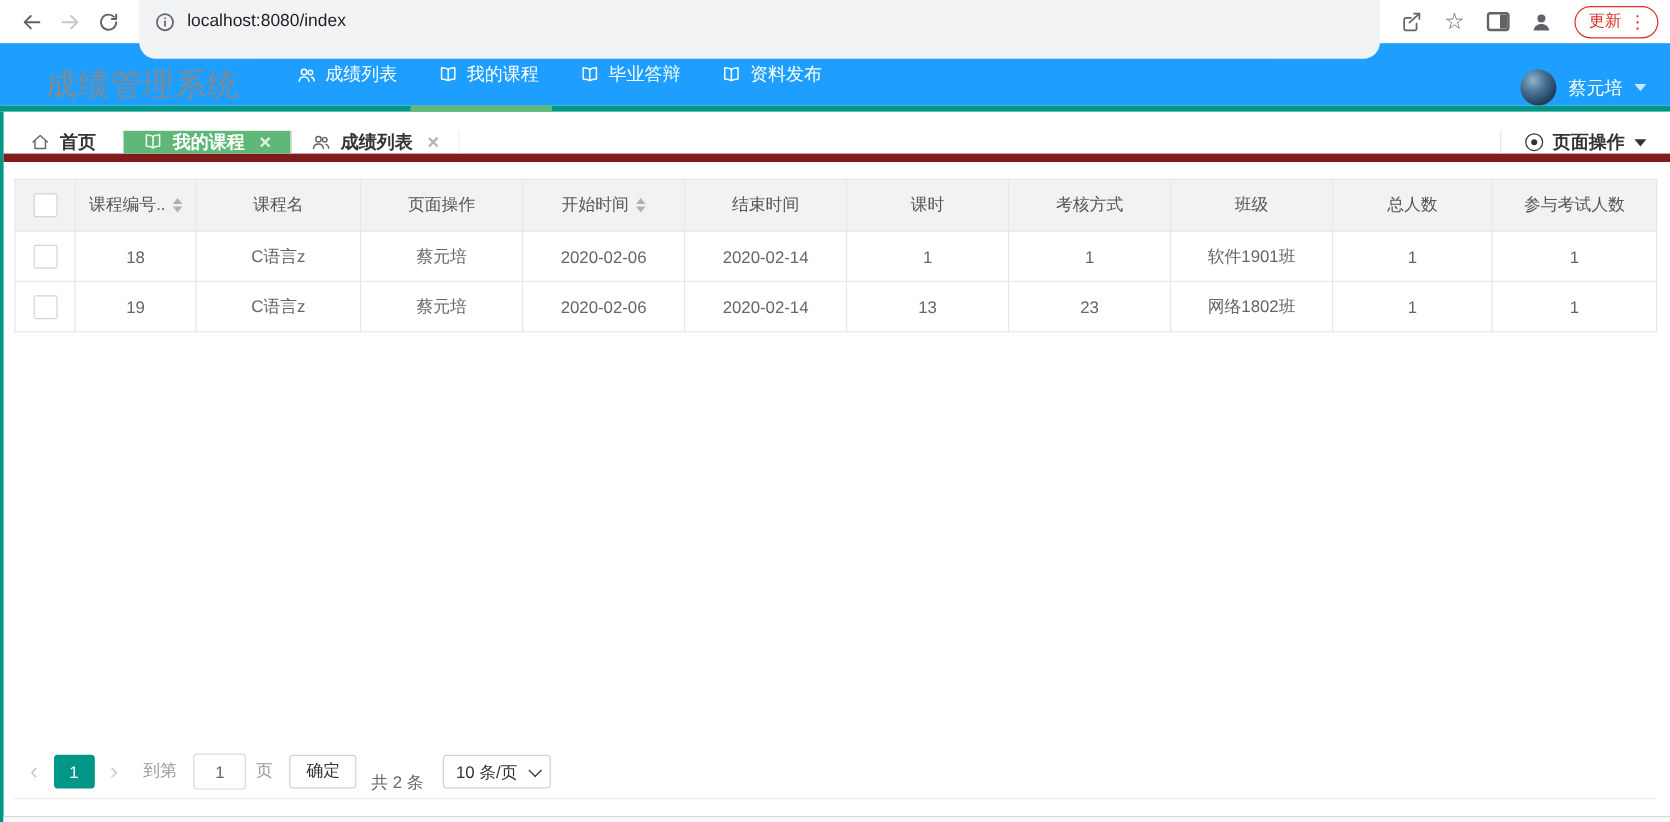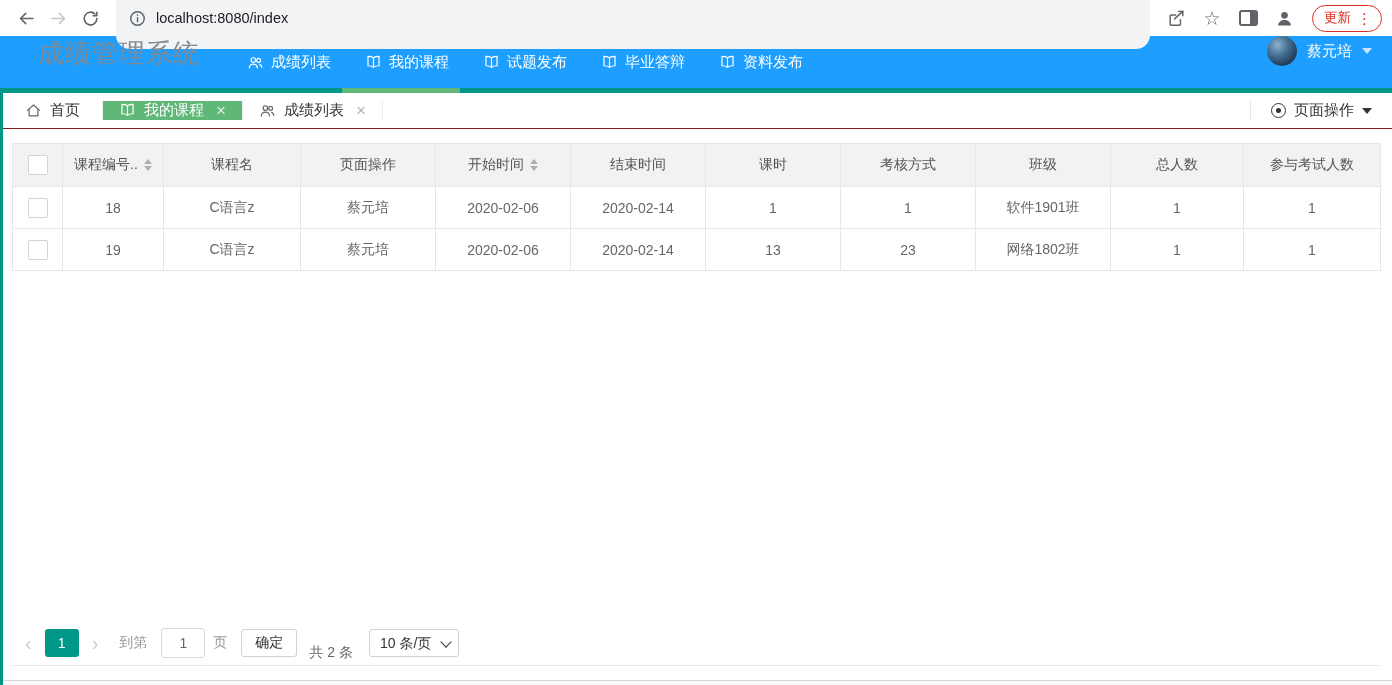--- a/index.html
+++ b/index.html
@@ -15,34 +15,34 @@
   .url-bar{flex:1;height:28px;background:#f1f3f4;border-radius:14px;margin:0 10px;display:flex;align-items:center;padding:17px 12px;gap:9px;}
   .url-text{font-size:14.5px;color:#202124;}
   .chrome-right{display:flex;align-items:center;gap:4px;flex:none;}
   .star{font-size:19px;color:#5f6368;line-height:1;}
   .panel-icon{width:15px;height:12px;border:2px solid #5f6368;border-radius:3px;display:inline-flex;justify-content:flex-end;overflow:hidden;}
   .panel-fill{width:6px;background:#5f6368;}
   .update-pill{display:flex;align-items:center;gap:6px;border:1.5px solid var(--update-red,#d93025);border-radius:15px;height:25px;padding:0 9px 0 11px;margin-left:8px;cursor:pointer;background:#fff;}
   .update-pill .utext{color:var(--update-red,#d93025);font-size:13.5px;}
   .update-pill .udots{color:var(--update-red,#d93025);font-size:15px;line-height:1;}
   
-  .navbar{height:52px;background:var(--navbar-blue,#1E9FFF);display:flex;align-items:flex-start;}
+  .navbar{height:52px;background:var(--navbar-blue,#1E9FFF);display:flex;align-items:flex-end;}
   .brand{color:#828a90;font-size:26px;margin-left:38px;letter-spacing:1px;flex:none;cursor:default;}
   .nav-menu{display:flex;margin-left:30px;height:52px;}
   .nav-item{display:flex;align-items:center;gap:7px;padding:0 17px;color:#fff;font-size:15px;cursor:pointer;}
   .nav-item svg,.tab svg{width:17px;height:17px;fill:none;stroke:currentColor;stroke-width:1.7;stroke-linecap:round;stroke-linejoin:round;}
   .nav-user{margin-left:auto;display:flex;align-items:center;gap:10px;padding-right:20px;color:#fff;font-size:15px;cursor:pointer;}
   .avatar{width:30px;height:30px;border-radius:50%;flex:none;
     background:radial-gradient(circle at 35% 30%,#8fb3cc 0%,#4a7396 35%,#22415e 70%,#122636 100%);}
   .caret-down{width:0;height:0;border-left:5px solid transparent;border-right:5px solid transparent;border-top:6px solid rgba(255,255,255,.75);}
   .nav-strip{height:5px;background:var(--accent-teal,#009688);position:relative;}
   .nav-strip-active{position:absolute;top:0;left:342px;width:118px;height:5px;background:var(--accent-green,#5FB878);}
   
   .content{height:592px;border-left:3px solid var(--accent-teal,#009688);box-sizing:border-box;display:flex;flex-direction:column;background:#fff;}
-  .tabbar{height:35px;display:flex;align-items:center;border-bottom:1px solid #7f1d1d;flex:none;}
+  .tabbar{height:35px;display:flex;align-items:flex-end;border-bottom:7px solid #7f1d1d;flex:none;font-weight:bold;}
   .tab{display:flex;align-items:center;gap:8px;padding:0 16px;font-size:15px;color:#333;border-right:1px solid #eee;cursor:pointer;white-space:nowrap;}
   .tab .ticon{color:#666;display:flex;}
   .tab.first{padding:0 22px;}
   .tab.active{background:var(--accent-green,#5FB878);color:#fff;}
   .tab.active .ticon{color:#fff;}
   .tclose{color:#b3b3b3;font-size:17px;margin-left:4px;line-height:1;}
   .tab.active .tclose{color:rgba(255,255,255,.8);}
   .page-actions{margin-left:auto;display:flex;align-items:center;gap:8px;border-left:1px solid #e6e6e6;padding:0 20px;font-size:15px;color:#333;cursor:pointer;}
   .radio-icon{width:13px;height:13px;border:1.5px solid #333;border-radius:50%;display:inline-flex;align-items:center;justify-content:center;}
   .radio-icon i{width:5px;height:5px;border-radius:50%;background:#333;}
@@ -149,29 +149,20 @@
         <span>成绩列表</span>
       </div>
       <div class="nav-item active">
         <span style="display:flex;">
           <svg viewBox="0 0 24 24">
             <path d="M12 5.3C10.1 3.9 7.6 3.4 4.2 3.4v13.2c3.4 0 5.9.6 7.8 2 1.9-1.4 4.4-2 7.8-2V3.4c-3.4 0-5.9.5-7.8 1.9z"></path>
             <path d="M12 5.3v13.3"></path>
           </svg>
         </span>
         <span>我的课程</span>
-      </div>
-      <div class="nav-item">
-        <span style="display:flex;">
-          <svg viewBox="0 0 24 24">
-            <path d="M12 5.3C10.1 3.9 7.6 3.4 4.2 3.4v13.2c3.4 0 5.9.6 7.8 2 1.9-1.4 4.4-2 7.8-2V3.4c-3.4 0-5.9.5-7.8 1.9z"></path>
-            <path d="M12 5.3v13.3"></path>
-          </svg>
-        </span>
-        <span>试题发布</span>
       </div>
       <div class="nav-item">
         <span style="display:flex;">
           <svg viewBox="0 0 24 24">
             <path d="M12 5.3C10.1 3.9 7.6 3.4 4.2 3.4v13.2c3.4 0 5.9.6 7.8 2 1.9-1.4 4.4-2 7.8-2V3.4c-3.4 0-5.9.5-7.8 1.9z"></path>
             <path d="M12 5.3v13.3"></path>
           </svg>
         </span>
         <span>毕业答辩</span>
       </div>

